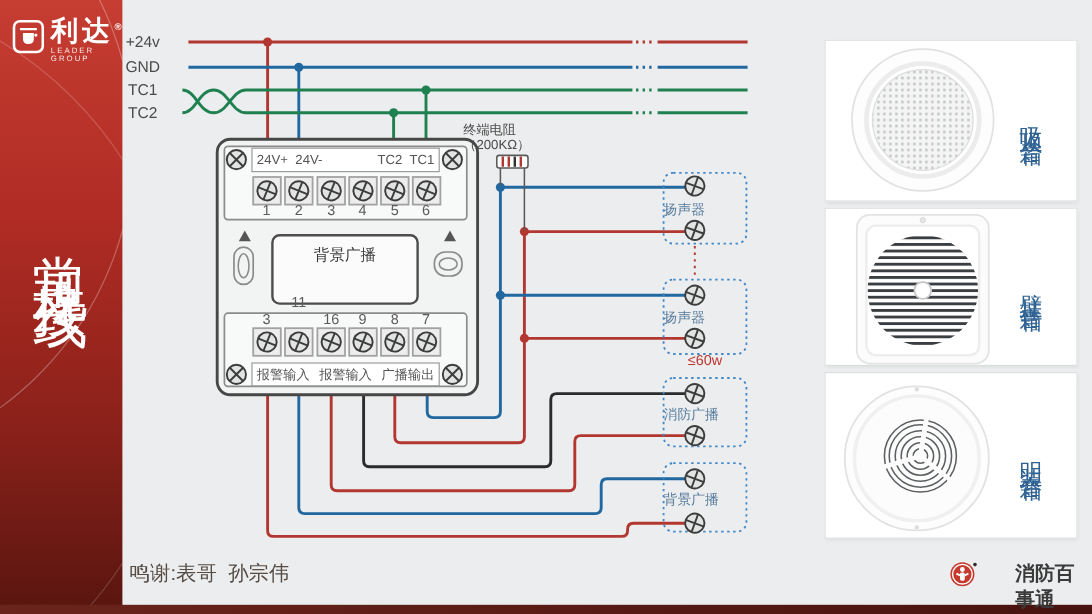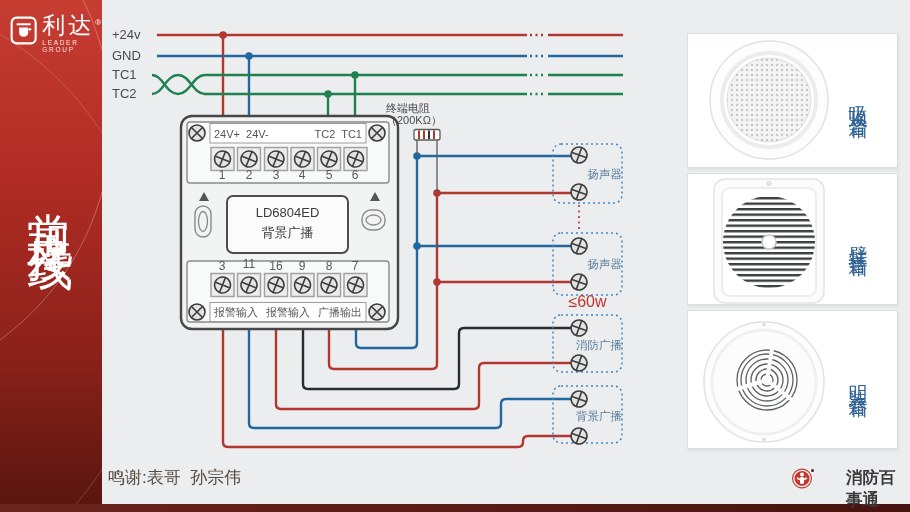--- a/index.html
+++ b/index.html
@@ -7,38 +7,38 @@
        font-family:"Liberation Sans","DejaVu Sans",sans-serif;position:relative;}
   .abs{position:absolute;}
   
   #sidebar{left:0;top:0;width:102px;height:512px;overflow:hidden;
     background:linear-gradient(180deg,#c63d32 0%,#b02c24 35%,#8a211a 70%,#58150f 100%);}
   .arc{position:absolute;border:1px solid rgba(255,255,255,.28);border-radius:50%;}
   #arc1{width:540px;height:540px;left:-430px;top:-150px;}
   #arc2{width:620px;height:620px;left:-470px;top:-10px;border-color:rgba(255,255,255,.18);}
   #logo{left:10px;top:13px;display:flex;align-items:flex-start;}
   #logo-text{margin-left:5px;color:#fff;}
-  #logo-brand{font-size:23px;font-weight:normal;letter-spacing:3px;line-height:24px;position:relative;}
+  #logo-brand{font-size:23px;font-weight:bold;letter-spacing:3px;line-height:24px;position:relative;}
   #logo-reg{font-size:8px;position:absolute;top:-2px;margin-left:1px;}
   #logo-sub{font-size:6.5px;letter-spacing:1.7px;margin-top:2px;color:#fbe9e7;}
   #side-title{left:0;top:176px;width:102px;text-align:center;}
   #side-title span{writing-mode:vertical-rl;font-size:46px;letter-spacing:11px;
     color:#fff;font-weight:500;}
   
   .lbl{position:absolute;color:#4a4a4a;font-size:13px;}
-  .busl{width:46px;left:112px;text-align:left;}
+  .busl{width:46px;left:96px;text-align:center;}
   .num{position:absolute;width:20px;text-align:center;font-size:12px;color:#5a5a5a;}
   .stripflex{position:absolute;left:210px;width:156px;height:19px;display:flex;
     justify-content:space-between;align-items:center;padding:0 4px;box-sizing:border-box;
     font-size:11px;color:#555;white-space:pre;}
   #model-box-text{left:227px;top:203px;width:121px;text-align:center;font-size:13px;
     color:#3b3b3b;font-weight:500;line-height:1.5;}
   .resl{position:absolute;left:386px;width:84px;text-align:left;font-size:11px;color:#4a4a4a;}
-  .boxlbl{position:absolute;left:553px;width:69px;text-align:right;font-size:11.5px;color:#587d9e;}
-  #pw-note{left:553px;top:293px;width:69px;text-align:center;font-size:16px;color:#bf3430;}
+  .boxlbl{position:absolute;left:553px;width:69px;text-align:left;font-size:11.5px;color:#587d9e;}
+  #pw-note{left:553px;top:293px;width:69px;text-align:center;font-size:12px;color:#bf3430;}
   
   .card{position:absolute;left:687px;width:211px;background:#fff;border:1px solid #dcdfdf;
     box-sizing:border-box;box-shadow:1px 2px 3px rgba(0,0,0,.06);}
   .card-label{position:absolute;right:26px;top:50%;transform:translateY(-50%);
     writing-mode:vertical-rl;font-size:19px;letter-spacing:5px;color:#2f6293;}
   
   #credit{left:108px;top:466px;font-size:17px;color:#554c45;white-space:pre;}
   #brand-text{left:818px;top:467px;font-size:16.5px;font-weight:bold;color:#3a3a3a;margin-left:28px;}
   #bottom-bar{left:0;top:504px;width:910px;height:8px;
     background:linear-gradient(90deg,#6b241c,#47130e);}
@@ -227,26 +227,25 @@
 </div>
 
 <div class="num txt" style="left:212px;top:168px">1</div>
 <div class="num txt" style="left:239px;top:168px">2</div>
 <div class="num txt" style="left:266px;top:168px">3</div>
 <div class="num txt" style="left:292px;top:168px">4</div>
 <div class="num txt" style="left:319px;top:168px">5</div>
 <div class="num txt" style="left:345px;top:168px">6</div>
 
 <div id="model-box-text" class="abs txt">
-  <div>LD6804ED</div>
   <div>背景广播</div>
 </div>
 
 <div class="num txt" style="left:212px;top:259px">3</div>
-<div class="num txt" style="left:239px;top:257px">11</div>
+<div class="num txt" style="left:239px;top:245px">11</div>
 <div class="num txt" style="left:266px;top:259px">16</div>
 <div class="num txt" style="left:292px;top:259px">9</div>
 <div class="num txt" style="left:319px;top:259px">8</div>
 <div class="num txt" style="left:345px;top:259px">7</div>
 
 <div class="stripflex txt" style="top:303px">
   <span>报警输入</span>
   <span>报警输入</span>
   <span>广播输出</span>
 </div>

